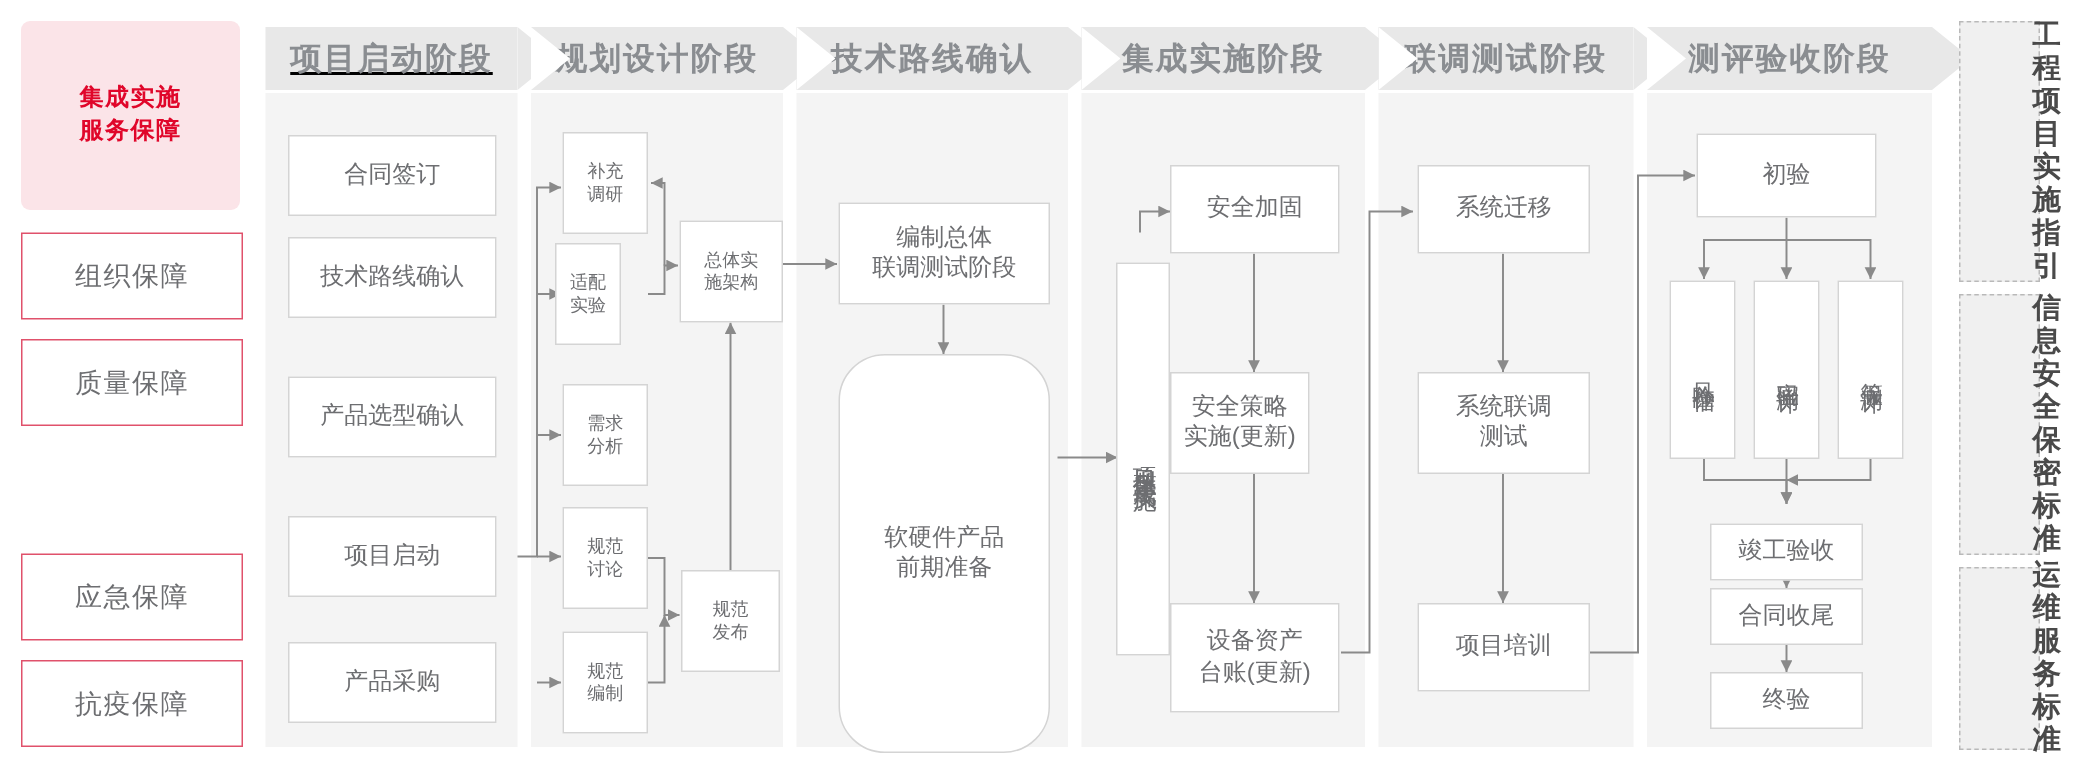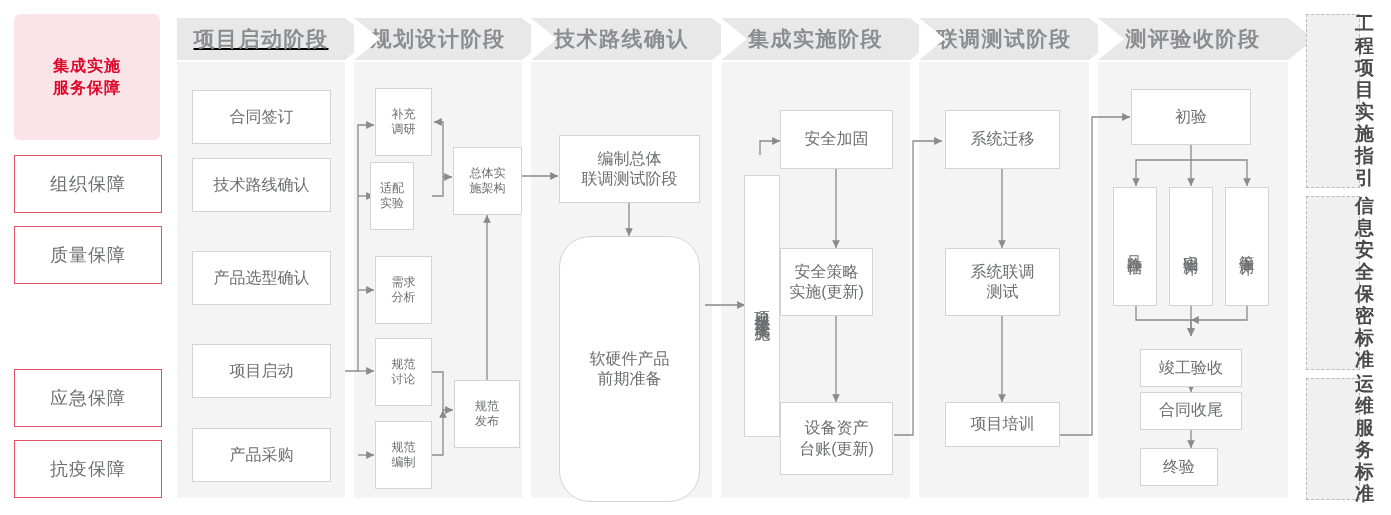--- a/index.html
+++ b/index.html
@@ -245,21 +245,21 @@
     </div>
 
   <div class="node" style="left:945px;top:110px;width:115px;height:59px;">
     <span>系统迁移</span>
     </div>
   <div class="node" style="left:945px;top:248px;width:115px;height:68px;">
     <div>
       <span>系统联调</span><br>
       <span>测试</span></div>
     </div>
-  <div class="node" style="left:945px;top:402px;width:115px;height:45px;">
+  <div class="node" style="left:945px;top:402px;width:115px;height:59px;">
     <span>项目培训</span>
     </div>
 
   <div class="node" style="left:1131px;top:89px;width:120px;height:56px;">
     <span>初验</span>
     </div>
   <div class="node vert sm" style="left:1113px;top:187px;width:44px;height:119px;">
     <span>风险评估</span>
     </div>
   <div class="node vert sm" style="left:1169px;top:187px;width:44px;height:119px;">
@@ -267,21 +267,21 @@
     </div>
   <div class="node vert sm" style="left:1225px;top:187px;width:44px;height:119px;">
     <span>等保测评</span>
     </div>
   <div class="node" style="left:1140px;top:336px;width:102px;height:38px;margin-top:13px;">
     <span>竣工验收</span>
     </div>
   <div class="node" style="left:1140px;top:392px;width:102px;height:38px;font-family:Liberation Mono, monospace;">
     <span>合同收尾</span>
     </div>
-  <div class="node" style="left:1140px;top:448px;width:78px;height:38px;">
+  <div class="node" style="left:1140px;top:448px;width:102px;height:38px;">
     <span>终验</span>
     </div>
 
   <div class="ref-box" style="top:14px;height:174px;">
     <span>工程项目实施指引</span>
     </div>
   <div class="ref-box" style="top:196px;height:174px;">
     <span>信息安全保密标准</span>
     </div>
   <div class="ref-box" style="top:378px;height:122px;">

